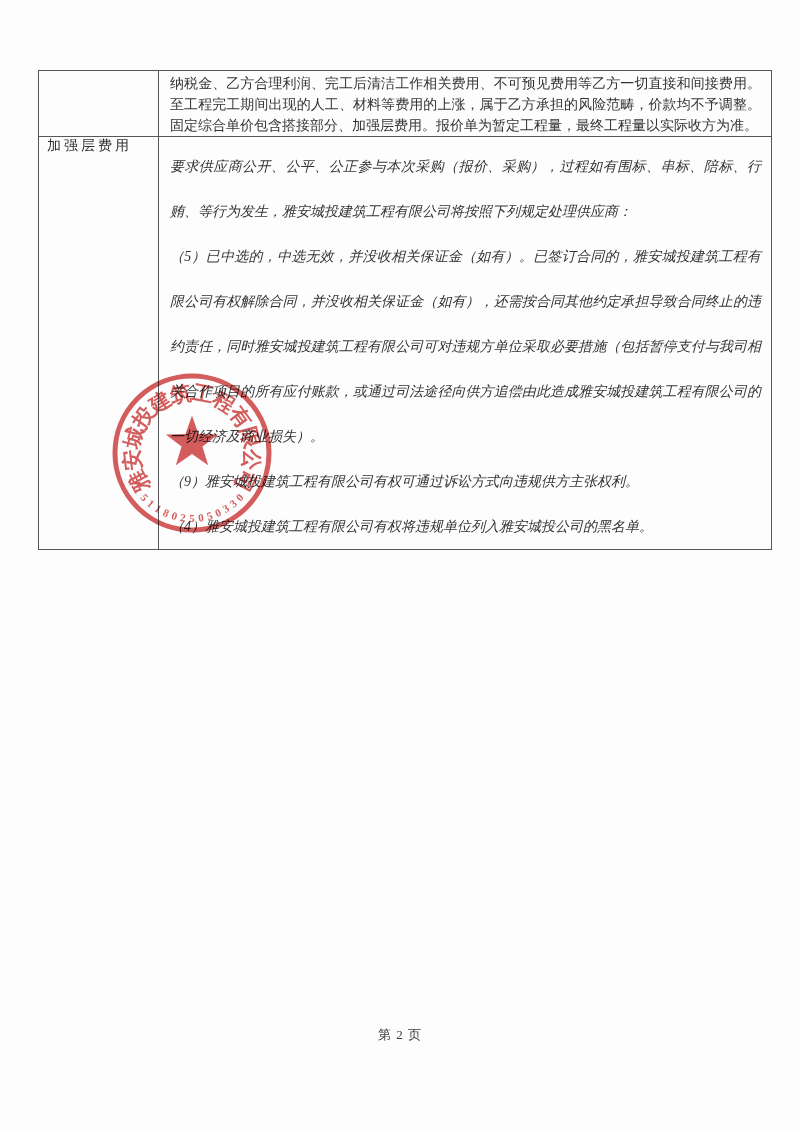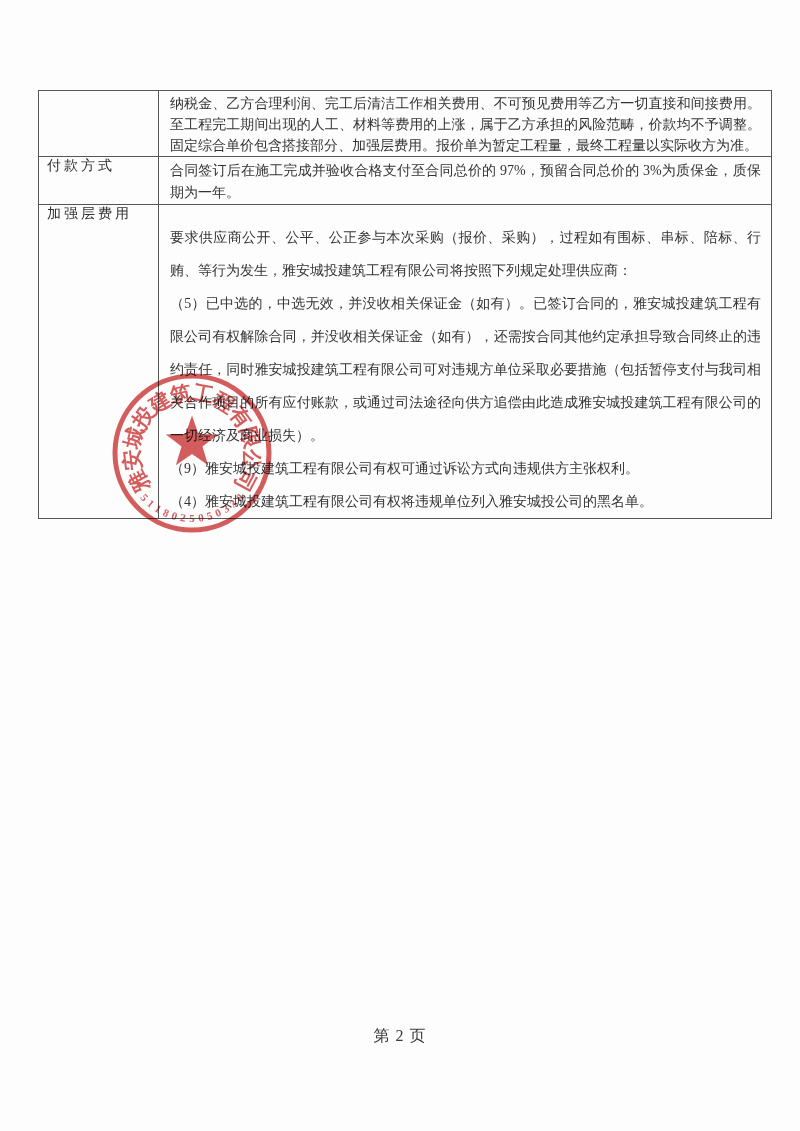--- a/index.html
+++ b/index.html
@@ -12,21 +12,20 @@
   .page {
     position: absolute; left: 0; top: 0;
     width: 800px; height: 1131px;
     background: #fdfdfd;
   }
   table.doc-table {
     position: absolute; left: 38px; top: 70px;
     width: 734px;
     border-collapse: collapse; table-layout: fixed;
     color: #333333;
-    margin-top: 20px;
   }
   table.doc-table td {
     border: 1px solid #565656;
     vertical-align: top;
     font-size: 14px;
   }
   td.label-cell {
     vertical-align: middle;
     padding-left: 8px;
     letter-spacing: 3px;
@@ -35,59 +34,55 @@
   }
   td.content-cell {
     padding: 2px 10px 0 11px;
     text-align: justify;
   }
   tr.row-1 { height: 66px; }
   tr.row-1 td.content-cell { line-height: 21px; padding-top: 2px; }
   tr.row-2 { height: 47px; }
   tr.row-2 td.content-cell { line-height: 22px; padding-top: 3px; }
   tr.row-3 { height: 305px; }
-  tr.row-3 td.content-cell { line-height: 33px; padding-top: 16px; }
+  tr.row-3 td.content-cell { line-height: 45px; padding-top: 7px; font-style: italic; }
   tr.row-3 td.content-cell p { margin: 0; text-align: justify; }
   .stamp {
     position: absolute; left: 102px; top: 363px;
     width: 180px; height: 180px;
     mix-blend-mode: multiply;
     opacity: 0.82;
     pointer-events: none;
   }
   .stamp text {
     font-family: "Liberation Serif", "DejaVu Serif", serif;
   }
   .stamp .seal-char { font-size: 21px; font-weight: bold; }
   .stamp .seal-digit { font-size: 11px; font-weight: bold; }
   .page-footer {
     position: absolute; left: 0; top: 1026px;
     width: 800px; text-align: center;
-    font-size: 16px; color: #3a3a3a;
+    font-size: 13px; color: #3a3a3a;
     letter-spacing: 1px;
   }
 </style>
 </head>
 <body>
 
 <div class="page">
 
   <table class="doc-table">
     <colgroup>
       <col style="width:120px">
       <col>
     </colgroup>
     <tbody>
         <tr class="row-1">
       <td class="label-cell"></td>
       <td class="content-cell">纳税金、乙方合理利润、完工后清洁工作相关费用、不可预见费用等乙方一切直接和间接费用。至工程完工期间出现的人工、材料等费用的上涨，属于乙方承担的风险范畴，价款均不予调整。固定综合单价包含搭接部分、加强层费用。报价单为暂定工程量，最终工程量以实际收方为准。</td>
-    </tr>
-    <tr class="row-2">
-      <td class="label-cell">付款方式</td>
-      <td class="content-cell">合同签订后在施工完成并验收合格支付至合同总价的 97%，预留合同总价的 3%为质保金，质保期为一年。</td>
     </tr>
     <tr class="row-3">
       <td class="label-cell">加强层费用</td>
       <td class="content-cell">
         <p>要求供应商公开、公平、公正参与本次采购（报价、采购），过程如有围标、串标、陪标、行贿、等行为发生，雅安城投建筑工程有限公司将按照下列规定处理供应商：</p>
         <p>（5）已中选的，中选无效，并没收相关保证金（如有）。已签订合同的，雅安城投建筑工程有限公司有权解除合同，并没收相关保证金（如有），还需按合同其他约定承担导致合同终止的违约责任，同时雅安城投建筑工程有限公司可对违规方单位采取必要措施（包括暂停支付与我司相关合作项目的所有应付账款，或通过司法途径向供方追偿由此造成雅安城投建筑工程有限公司的一切经济及商业损失）。</p>
         <p>（9）雅安城投建筑工程有限公司有权可通过诉讼方式向违规供方主张权利。</p>
         <p>（4）雅安城投建筑工程有限公司有权将违规单位列入雅安城投公司的黑名单。</p>
       </td>
     </tr>

